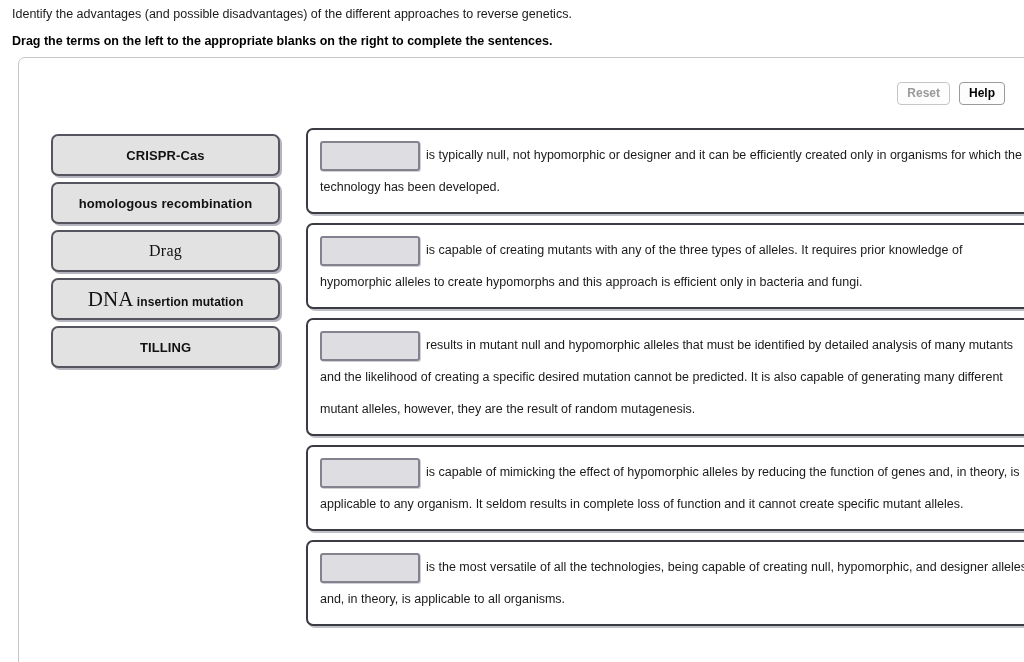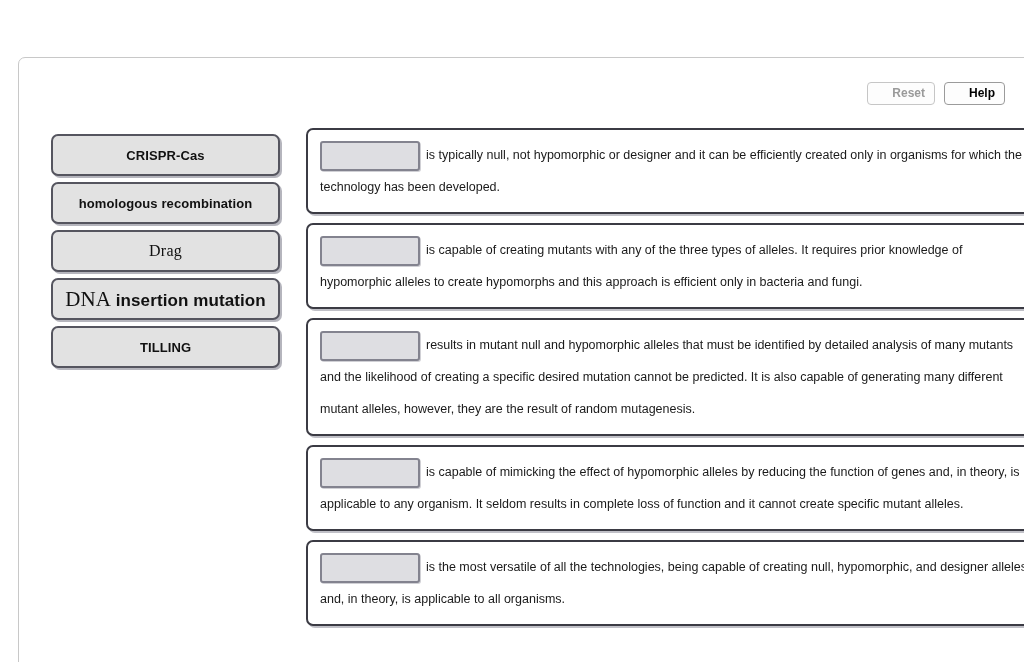--- a/index.html
+++ b/index.html
@@ -51,21 +51,21 @@
     position: absolute;
     right: 72px;
     top: 24px;
     display: flex;
     gap: 9px;
   }
   .tool-btn {
     font-family: "Liberation Sans", sans-serif;
     font-size: 12px;
     font-weight: bold;
-    padding: 3px 9px 4px 24px;
+    padding: 3px 9px 4px 9px;
     border: 1px solid #b4b4b4;
     border-radius: 4px;
     background: #fdfdfd;
     line-height: 14px;
     cursor: pointer;
     user-select: none;
   }
   .tool-btn.disabled {
     color: #9a9a9a;
     border-color: #c6c6c6;
@@ -113,21 +113,21 @@
     letter-spacing: 0.2px;
   }
   .term-label .serif-part {
     font-family: "Liberation Serif", serif;
     font-weight: 400;
     font-size: 21px;
   }
   .term-label .sans-part {
     font-family: "Liberation Sans", sans-serif;
     font-weight: bold;
-    font-size: 17px;
+    font-size: 12px;
   }
 
   
   .sentences {
     position: absolute;
     left: 287px;
     top: 70px;
     width: 668px;
   }
   .sentence-box {
@@ -156,20 +156,22 @@
     border-radius: 3px;
     box-shadow: 1px 1px 0 rgba(150,150,162,0.45);
     margin: 0 6px 0 0;
     cursor: pointer;
   }
 </style>
 </head>
 <body>
 
 <div class="prompt-area">
+  <p class="prompt-line-1">Identify the advantages (and possible disadvantages) of the different approaches to reverse genetics.</p>
+  <p class="prompt-line-2">Drag the terms on the left to the appropriate blanks on the right to complete the sentences.</p>
 </div>
 
 <div class="activity-shell">
 
   <div class="toolbar">
     <button class="tool-btn disabled">Reset</button>
     <button class="tool-btn enabled">Help</button>
   </div>
 
   <div class="terms-bank">

